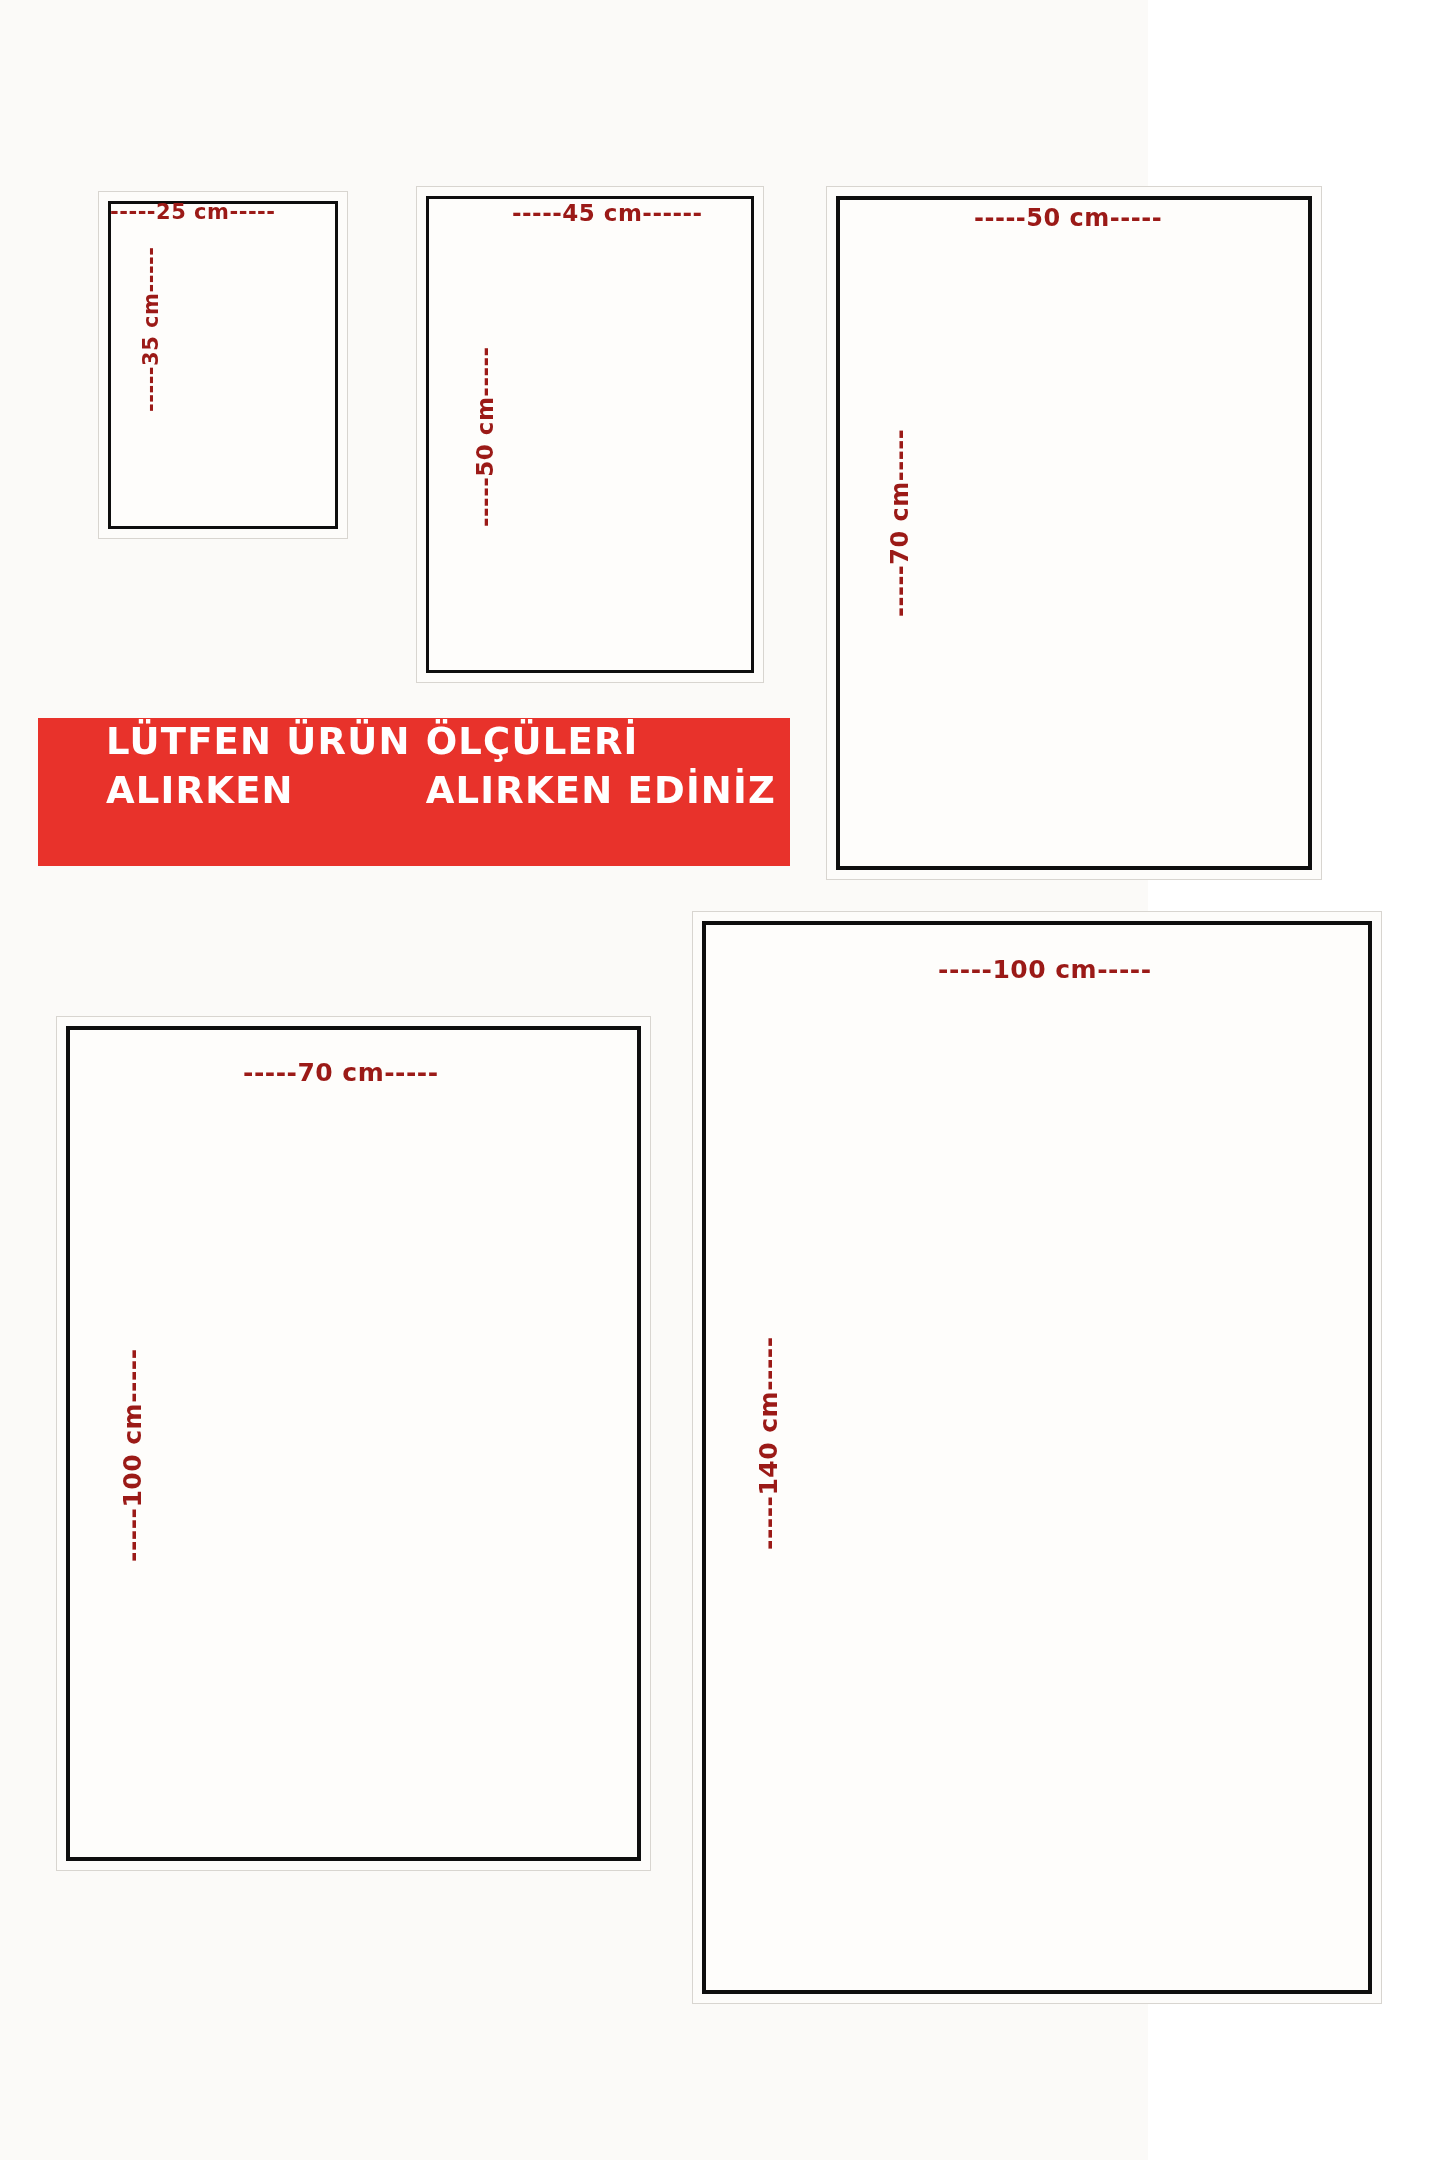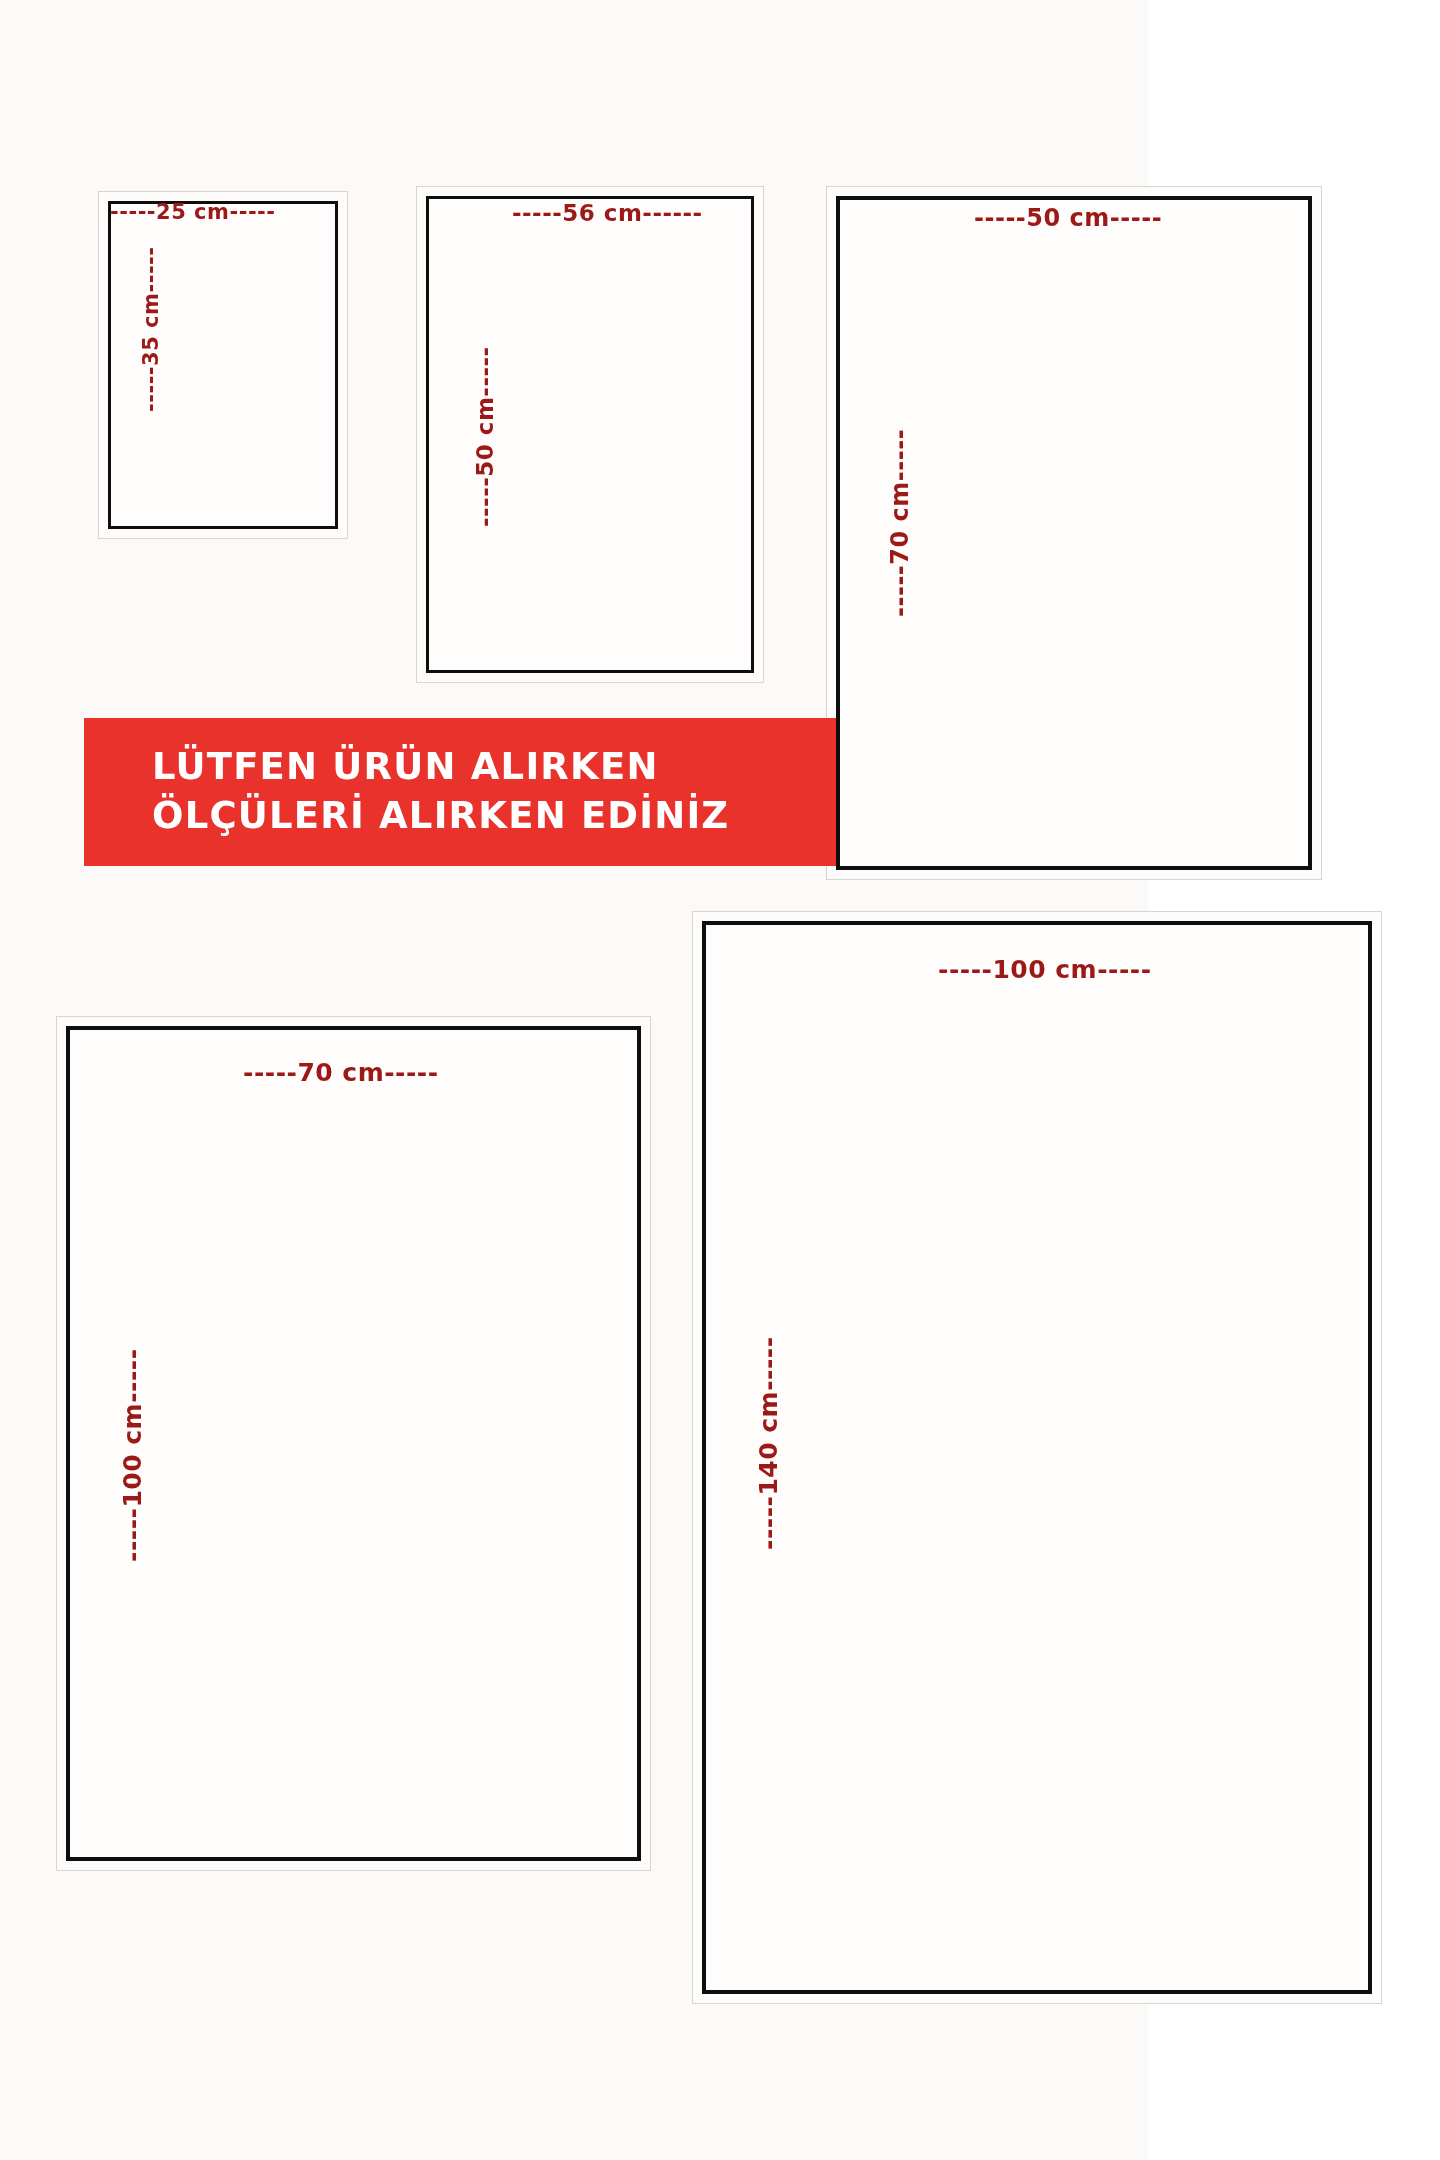--- a/index.html
+++ b/index.html
@@ -60,24 +60,23 @@
   
   #warning-banner {
     position: absolute;
     left: 38px;
     top: 718px;
     width: 752px;
     height: 148px;
     background: #e8322b;
     box-sizing: border-box;
     display: flex;
-    flex-direction: column;
+    flex-direction: row;
     justify-content: center;
     padding-left: 68px;
-    margin-left: 46px;
   }
   #warning-banner .line {
     color: #ffffff;
     font-family: "DejaVu Sans", sans-serif;
     font-weight: bold;
     font-size: 37px;
     letter-spacing: 1.2px;
     line-height: 1.32;
   }
 </style>
@@ -88,21 +87,21 @@
 
   <div class="frame thin" style="left:98px; top:191px; width:250px; height:348px;">
     <div class="inner"></div>
   </div>
   <div class="dim" style="left:110px; top:200px; font-size:21px;">-----25 cm-----</div>
   <div class="dim vertical" style="left:139px; top:412px; font-size:21px;">-----35 cm-----</div>
 
   <div class="frame thin" style="left:416px; top:186px; width:348px; height:497px;">
     <div class="inner"></div>
   </div>
-  <div class="dim" style="left:512px; top:200px; font-size:23px;">-----56 cm------</div>
+  <div class="dim" style="left:512px; top:200px; font-size:23px;">-----45 cm------</div>
   <div class="dim vertical" style="left:472px; top:527px; font-size:23px;">-----50 cm-----</div>
 
   <div class="frame" style="left:826px; top:186px; width:496px; height:694px;">
     <div class="inner"></div>
   </div>
   <div class="dim" style="left:974px; top:204px; font-size:24px;">-----50 cm-----</div>
   <div class="dim vertical" style="left:886px; top:617px; font-size:24px;">-----70 cm-----</div>
 
   <div id="warning-banner">
     <div class="line">LÜTFEN ÜRÜN ALIRKEN</div>

